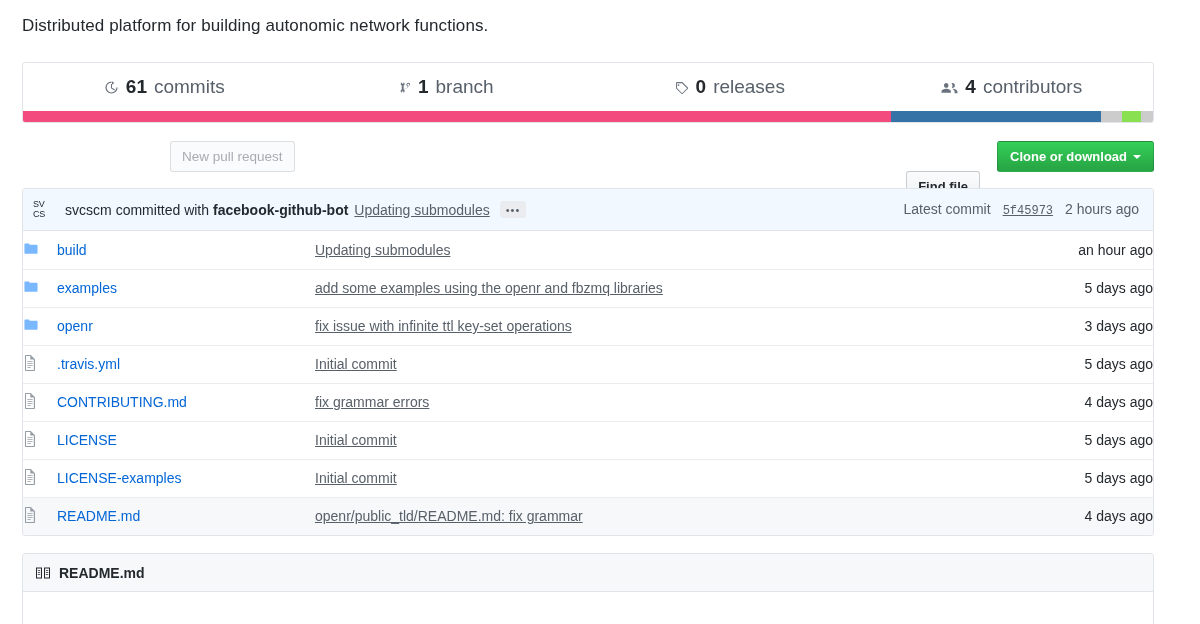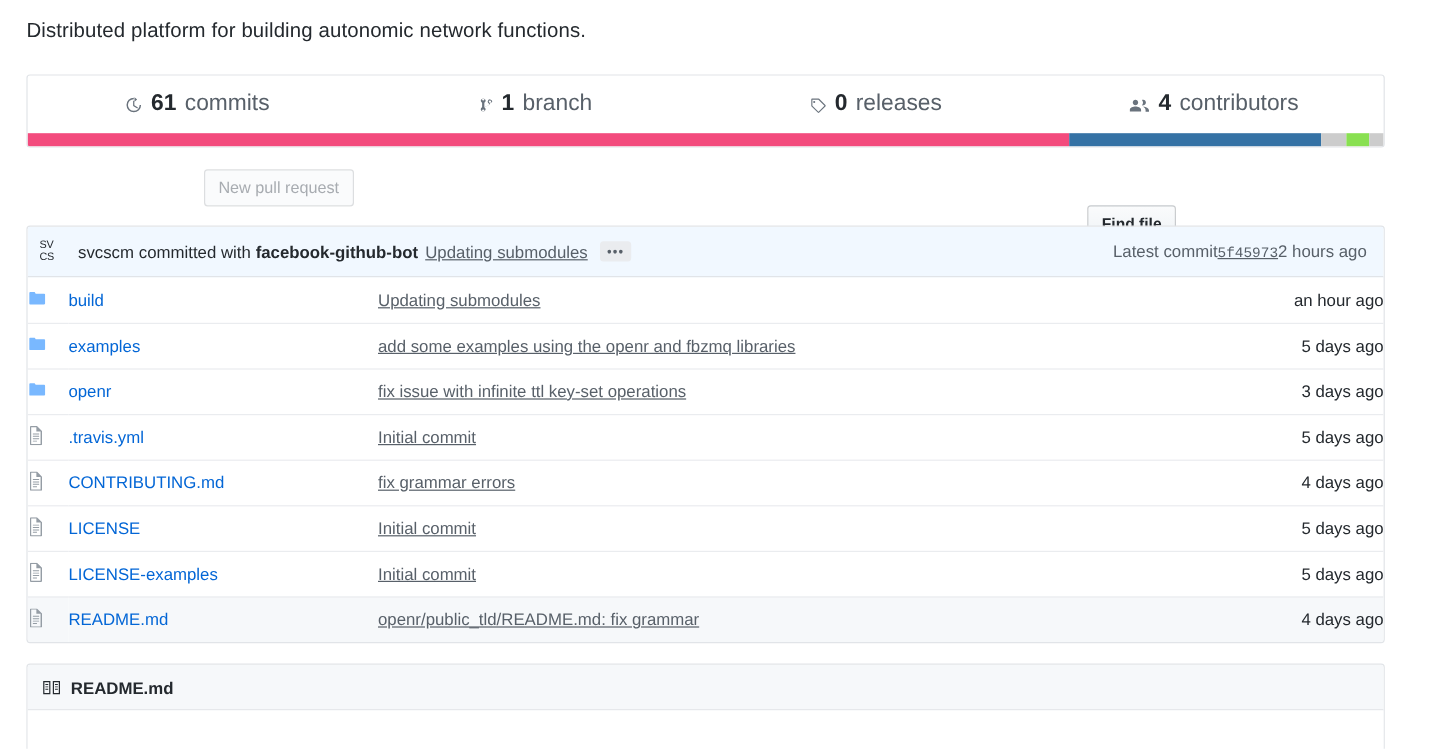--- a/index.html
+++ b/index.html
@@ -184,21 +184,21 @@
     line-height: 10px;
     letter-spacing: 1px;
     cursor: pointer;
   }
   .commit-right {
     margin-left: auto;
     color: #586069;
     font-size: 14px;
     display: inline-flex;
     align-items: baseline;
-    gap: 0;
+    gap: 12px;
     padding-right: 4px;
   }
   .sha {
     font-family: "Liberation Mono", monospace;
     font-size: 12px;
     color: #586069;
     text-align: center;
   }
 
   table.files {
@@ -330,20 +330,24 @@
   <div class="toolbar">
 
     <button class="btn btn-pr">
       <span>New pull request</span>
     </button>
 
     <button class="btn btn-findfile">
       <span>Find file</span>
     </button>
 
+    <button class="btn btn-clone">
+      <span>Clone or download</span>
+      <span class="caret"></span>
+    </button>
   </div>
 
   <div class="file-wrap">
 
     <div class="commit-tease">
       <span class="avatar">
         <span>SV</span>
         <span>CS</span>
       </span>
       <a class="commit-author" href="#">svcscm</a>

